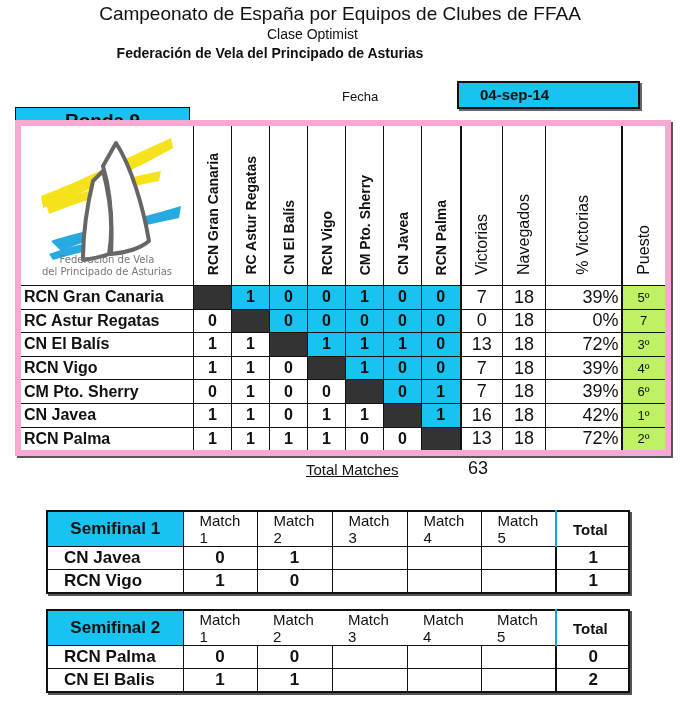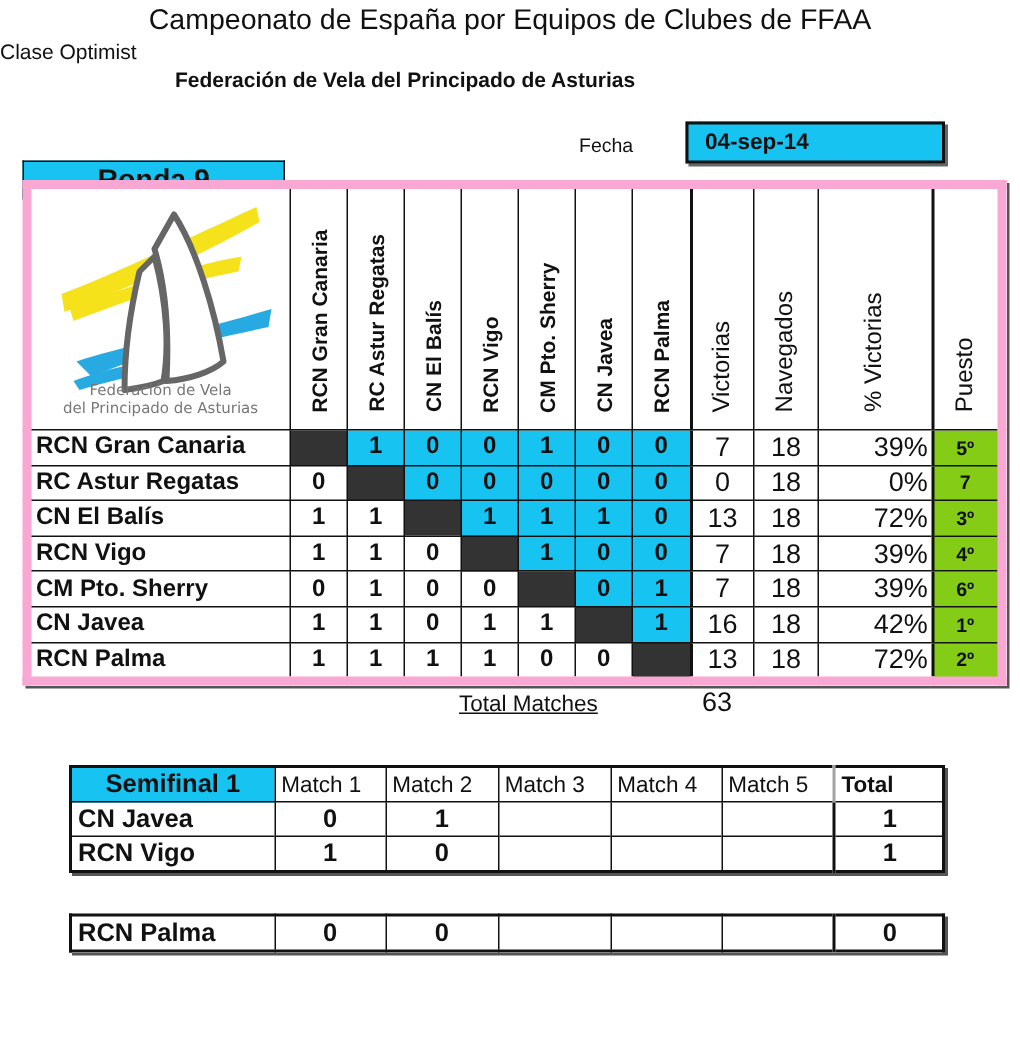--- a/index.html
+++ b/index.html
@@ -1,49 +1,49 @@
 <!DOCTYPE html>
 <html><head>
 <meta charset="utf-8">
 <style>
   html,body{margin:0;padding:0;background:#fff;}
   body{width:680px;height:701px;position:relative;overflow:hidden;font-family:"Liberation Sans",sans-serif;color:#111;}
   .abs{position:absolute;}
   .title{left:0;width:680px;top:3px;text-align:center;font-weight:normal;font-size:19px;}
-  .subtitle{left:0;width:625px;top:26px;font-size:14px;}
+  .subtitle{left:0;width:625px;top:26px;text-align:center;font-size:14px;}
   .fed{left:0;width:540px;top:45px;text-align:center;font-weight:bold;font-size:14px;}
-  .fecha-label{left:342px;top:89px;font-size:13px;margin-left:44px;}
-  .fecha-box{left:457px;top:81px;width:158px;height:24px;background:#17C3F0;border:2px solid #111;box-shadow:2px 2px 0 #666;font-weight:bold;font-size:15px;line-height:24px;padding-left:11px;box-sizing:content-box;}
+  .fecha-label{left:342px;top:89px;font-size:13px;}
+  .fecha-box{left:457px;top:81px;width:158px;height:24px;background:#17C3F0;border:2px solid #111;box-shadow:2px 2px 0 #666;font-weight:bold;font-size:15px;line-height:24px;padding-left:21px;box-sizing:content-box;}
   .ronda{left:15px;top:107px;width:173px;height:25px;background:#17C3F0;border:1px solid #111;border-bottom:none;font-weight:bold;font-size:19px;text-align:center;line-height:25px;}
 
   table{border-collapse:collapse;}
   #main{position:absolute;left:15px;top:120px;border:6px solid #f9a8d4;box-shadow:2px 2px 0 #555;}
   #main td{border:1px solid #111;padding:0;height:22.6px;font-size:16px;}
   #main tr.hdr td{height:155px;vertical-align:bottom;}
   .vtext{writing-mode:vertical-rl;transform:rotate(180deg);white-space:nowrap;display:inline-block;padding:6px 0 4px 0;}
   .vb{font-weight:bold;font-size:14px;}
   .vn{font-size:16px;}
   .hcell{text-align:center;}
   .team{font-weight:bold;font-size:15px;padding-left:3px !important;text-align:left;}
   .mx{font-weight:bold;font-size:16px;text-align:center;}
   .cyan{background:#17C3F0;}
   .dark{background:#333;}
   .num{text-align:center;font-size:18px !important;}
   .pct{text-align:right;font-size:18px !important;padding-right:2px !important;}
-  .pos{font-weight:bold;text-align:center;font-size:13px !important;background:#84cc16;}
+  .pos{font-weight:normal;text-align:center;font-size:13px !important;background:#bef264;}
   #main td.thick-l{border-left:2px solid #111;}
 
   .total-label{left:306px;top:461px;font-size:15px;text-decoration:underline;}
   .total-val{left:468px;top:458px;font-size:18px;}
 
   .semi{position:absolute;left:46px;border:2px solid #111;box-shadow:2px 2px 0 #555;}
-  .semi td{border:1px solid #111;padding:0 4px;font-size:15px;height:22px;}
+  .semi td{border:1px solid #111;padding:0 16px;font-size:15px;height:22px;}
   .semi .sh{background:#17C3F0;font-weight:bold;font-size:17px;text-align:center;}
   .semi .mh{font-size:15px;margin-left:20px;}
-  .semi .tot-h{font-weight:bold;border-left:2px solid #a3a3a3;}
+  .semi .tot-h{font-weight:bold;border-left:2px solid #0ea5e9;}
   .semi .tm{font-weight:bold;font-size:17px;}
   .semi .sc{font-weight:bold;font-size:17px;text-align:center;}
   .semi .tv{font-weight:bold;font-size:17px;text-align:right;padding-right:30px;border-left:2px solid #111;}
   .semi tr.r1 td{border-bottom:1px dashed #111;}
   .semi2 tr.h td.mh{border-left:none;border-right:none;}
   .logo-cell{background:#fff;}
 </style>
 </head>
 <body>
 
@@ -244,23 +244,41 @@
   <colgroup>
       <col style="width:136px">
       <col style="width:74px">
       <col style="width:75px">
       <col style="width:75px">
       <col style="width:74px">
       <col style="width:75px">
       <col style="width:73px">
     </colgroup>
   <tbody>
+      <tr class="h">
+        <td class="sh">Semifinal 2</td>
+        <td class="mh">Match 1</td>
+        <td class="mh">Match 2</td>
+        <td class="mh">Match 3</td>
+        <td class="mh">Match 4</td>
+        <td class="mh">Match 5</td>
+        <td class="tot-h">Total</td>
+      </tr>
       <tr class="r1">
         <td class="tm">RCN Palma</td>
         <td class="sc">0</td>
         <td class="sc">0</td>
         <td class="sc"></td>
         <td class="sc"></td>
         <td class="sc"></td>
         <td class="tv">0</td>
       </tr>
+      <tr class="r2">
+        <td class="tm">CN El Balis</td>
+        <td class="sc">1</td>
+        <td class="sc">1</td>
+        <td class="sc"></td>
+        <td class="sc"></td>
+        <td class="sc"></td>
+        <td class="tv">2</td>
+      </tr>
     </tbody>
 </table>
 
 </body></html>

